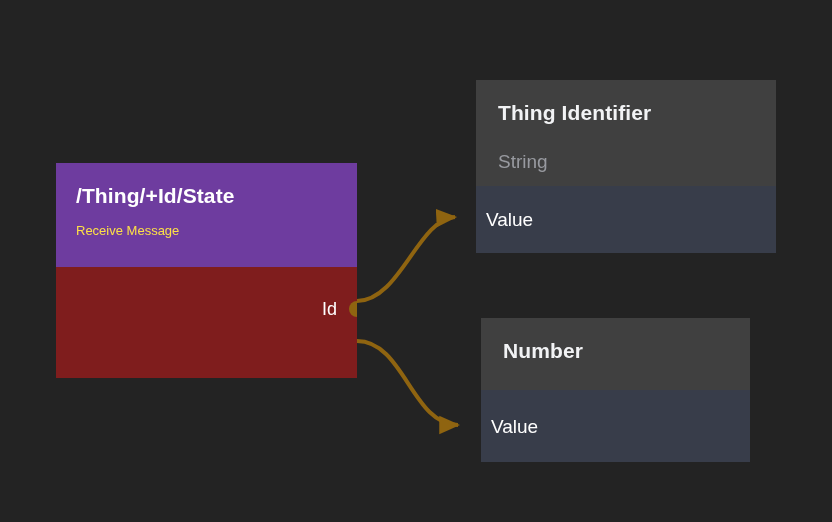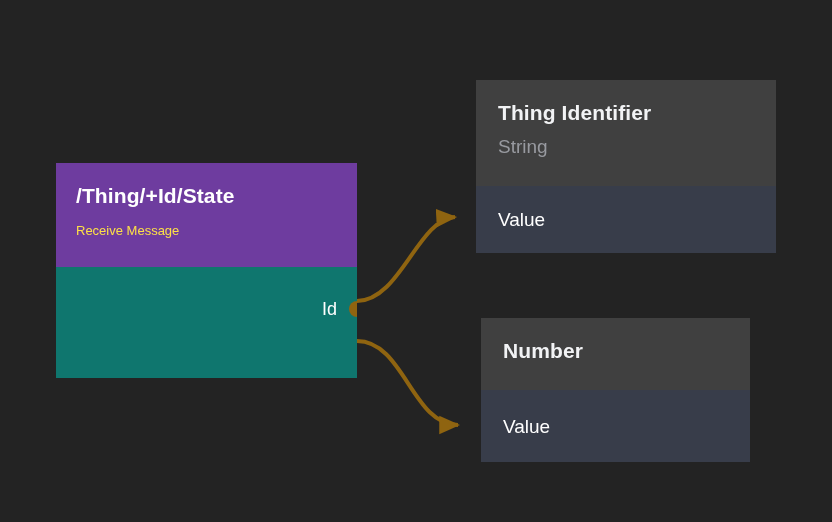--- a/index.html
+++ b/index.html
@@ -60,21 +60,21 @@
     width: 301px;
     height: 225px;
   }
   .node-purple .node-header {
     height: 104px;
     background: #6E3C9F;
     padding: 20px 20px 0 20px;
   }
   .node-purple .node-body {
     height: 111px;
-    background: #0f766e;
+    background: #7f1d1d;
     padding-top: 19px;
   }
   .node-purple .node-title {
     color: #ffffff;
     font-size: 21px;
     line-height: 26px;
   }
   .node-purple .node-subtitle {
     color: #fde047;
     font-size: 13px;
@@ -113,21 +113,21 @@
   }
   .node-grey .node-title {
     color: #f2f3f5;
     font-size: 21px;
     line-height: 26px;
   }
   .node-grey .node-subtitle {
     color: #989aa0;
     font-size: 19px;
     line-height: 24px;
-    margin-top: 9px;
+    margin-top: 24px;
   }
 
   .node-thing {
     left: 476px;
     top: 80px;
     width: 300px;
     height: 173px;
   }
   .node-thing .node-header {
     height: 106px;
@@ -148,21 +148,21 @@
     padding: 20px 22px 0 22px;
   }
   .node-number .node-body {
     height: 72px;
   }
 
   .value-row {
     display: flex;
     align-items: center;
     height: 100%;
-    padding-left: 22px;
+    padding-left: 10px;
   }
   .value-label {
     color: #ffffff;
     font-size: 19px;
     line-height: 23px;
   }
 </style>
 </head>
 <body>
 

